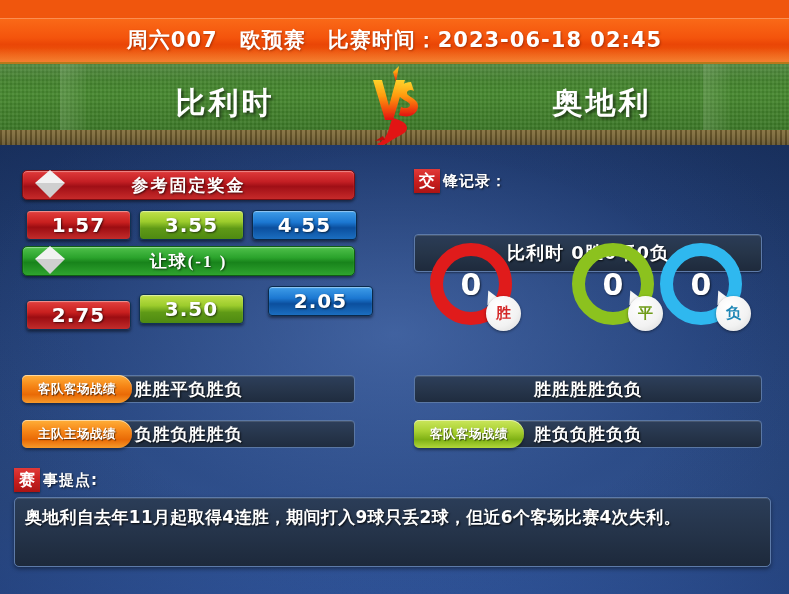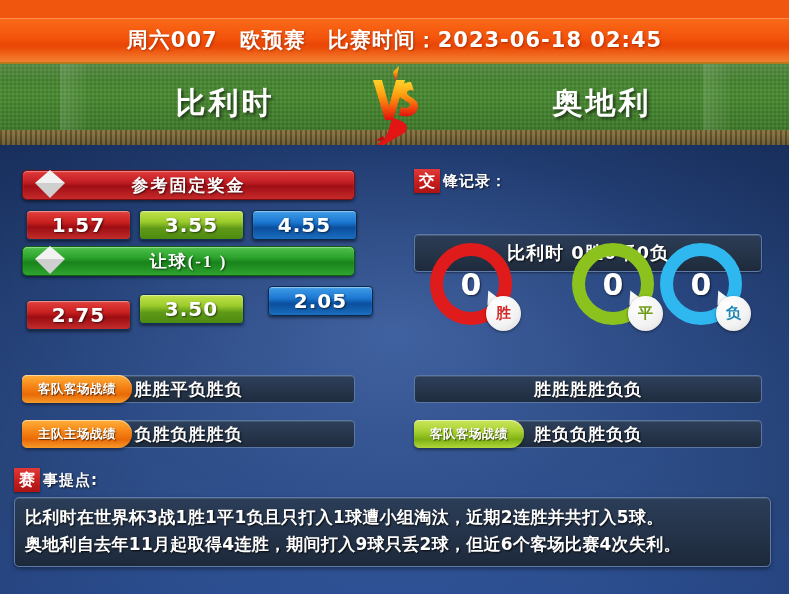--- a/index.html
+++ b/index.html
@@ -335,18 +335,17 @@
       <div class="frtxt">胜负负胜负负</div>
       <div class="tab tab-lime" style="left:0;top:0;">客队客场战绩</div>
     </div>
 
     <div class="seclabel" style="left:14px;top:323px;">
       <span class="blk">赛</span>
       <span class="rest">事提点:</span>
     </div>
 
     <div class="notes" style="left:14px;top:352px;width:757px;height:70px;">
-      <p>比利时在世界杯3战1胜1平1负且只打入1球遭小组淘汰，近期2连胜并共打入5球。</p>
       <p>奥地利自去年11月起取得4连胜，期间打入9球只丢2球，但近6个客场比赛4次失利。</p>
     </div>
 
   </div>
 </div>
 
 </body></html>

